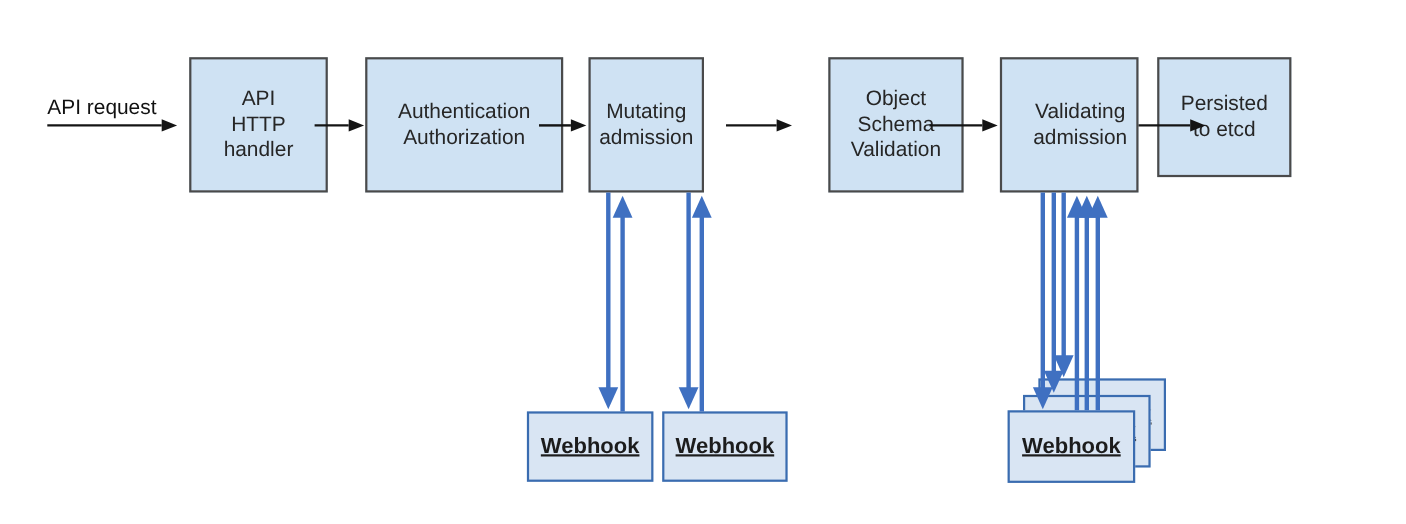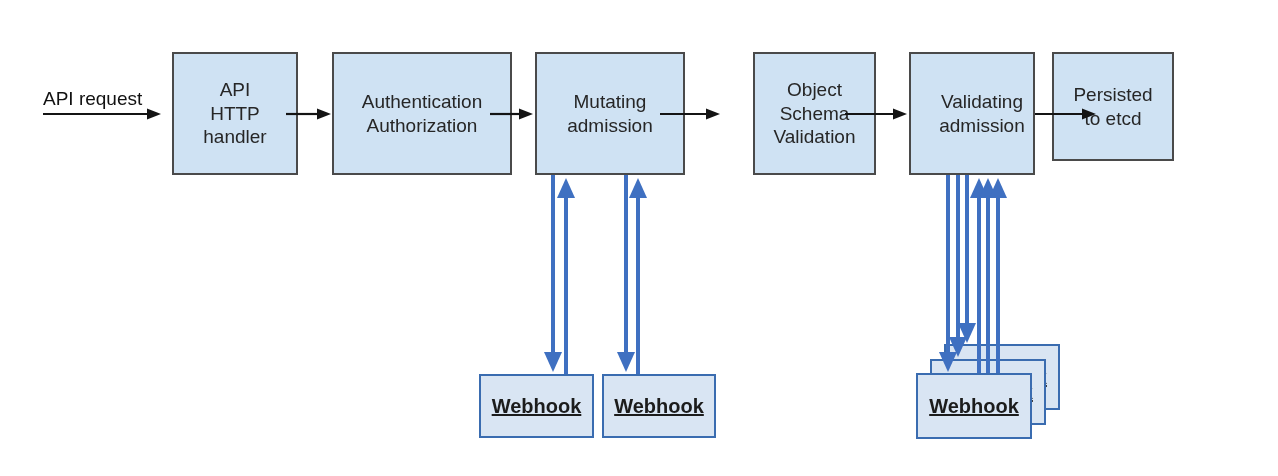--- a/index.html
+++ b/index.html
@@ -77,21 +77,21 @@
     <span class="node-label">API
 HTTP
 handler</span>
   </div>
 
   <div class="node" style="left:332px; top:52px; width:180px; height:123px;">
     <span class="node-label">Authentication
 Authorization</span>
   </div>
 
-  <div class="node" style="left:535px; top:52px; width:150px; height:123px;">
+  <div class="node" style="left:535px; top:52px; width:105px; height:123px;">
     <span class="node-label">Mutating
 admission</span>
   </div>
 
   <div class="node" style="left:722px; top:52px; width:123px; height:123px;margin-left:31px;">
     <span class="node-label">Object
 Schema
 Validation</span>
   </div>
 

